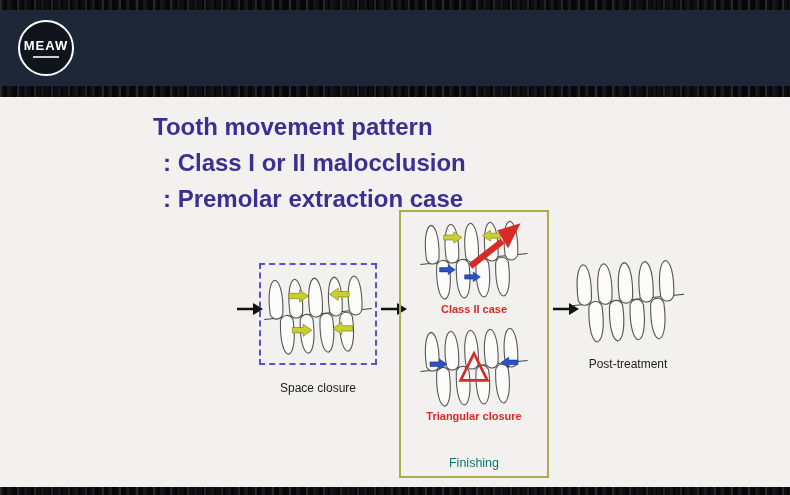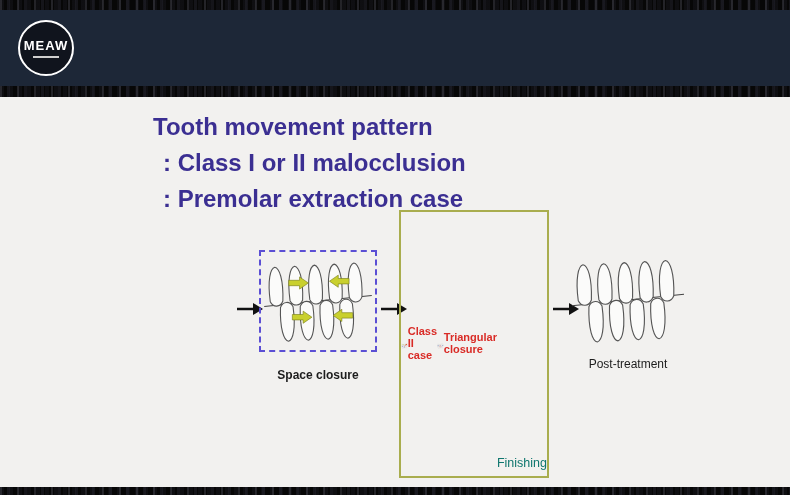--- a/index.html
+++ b/index.html
@@ -42,37 +42,37 @@
   }
   .slide-title {
     position:absolute; left:153px; top:12px;
     color:var(--title-purple,#3b2f92); font-weight:bold; font-size:24px; line-height:36px;
   }
   .slide-title .indent { padding-left:10px; }
 
   .stage { position:absolute; text-align:center; }
   .stage-label { font-size:12px; color:#1d1d1d; margin-top:12px; }
   .stage-pre  { left:118px; top:158px; width:124px; }
-  .stage-space{ left:256px; top:153px; width:124px;font-weight:bold; }
+  .stage-space{ left:256px; top:166px; width:124px; }
   .stage-post { left:566px; top:158px; width:124px; }
 
   .dashed-box {
     border:2px dashed var(--dashed-border,#5b4fd4);
     padding:5px 3px; display:inline-block;
   }
 
   .flow-arrow { position:absolute; top:204px; width:28px; height:16px; }
   .flow-arrow-1 { left:236px; }
   .flow-arrow-2 { left:380px; }
   .flow-arrow-3 { left:552px; }
 
   .finishing-box {
     position:absolute; left:399px; top:113px; width:150px; height:268px;
     border:2px solid var(--finishing-border,#a9ad4e); box-sizing:border-box;
-    display:flex; align-items:center;
+    display:flex; flex-direction:column; align-items:center;
   }
   .panel-label { font-size:11px; font-weight:600; color:var(--red,#d92b26); margin:1px 0 4px 0; }
   .finishing-label { font-size:12.5px; color:#0f766e; margin-top:auto; margin-bottom:6px; }
   .panel-svg { margin-top:4px; }
 
   svg { display:block; margin:0 auto; }
   .teeth-stroke { stroke:#555; stroke-width:1.2; fill:#fbfbfa; }
 </style>
 </head>
 <body>

